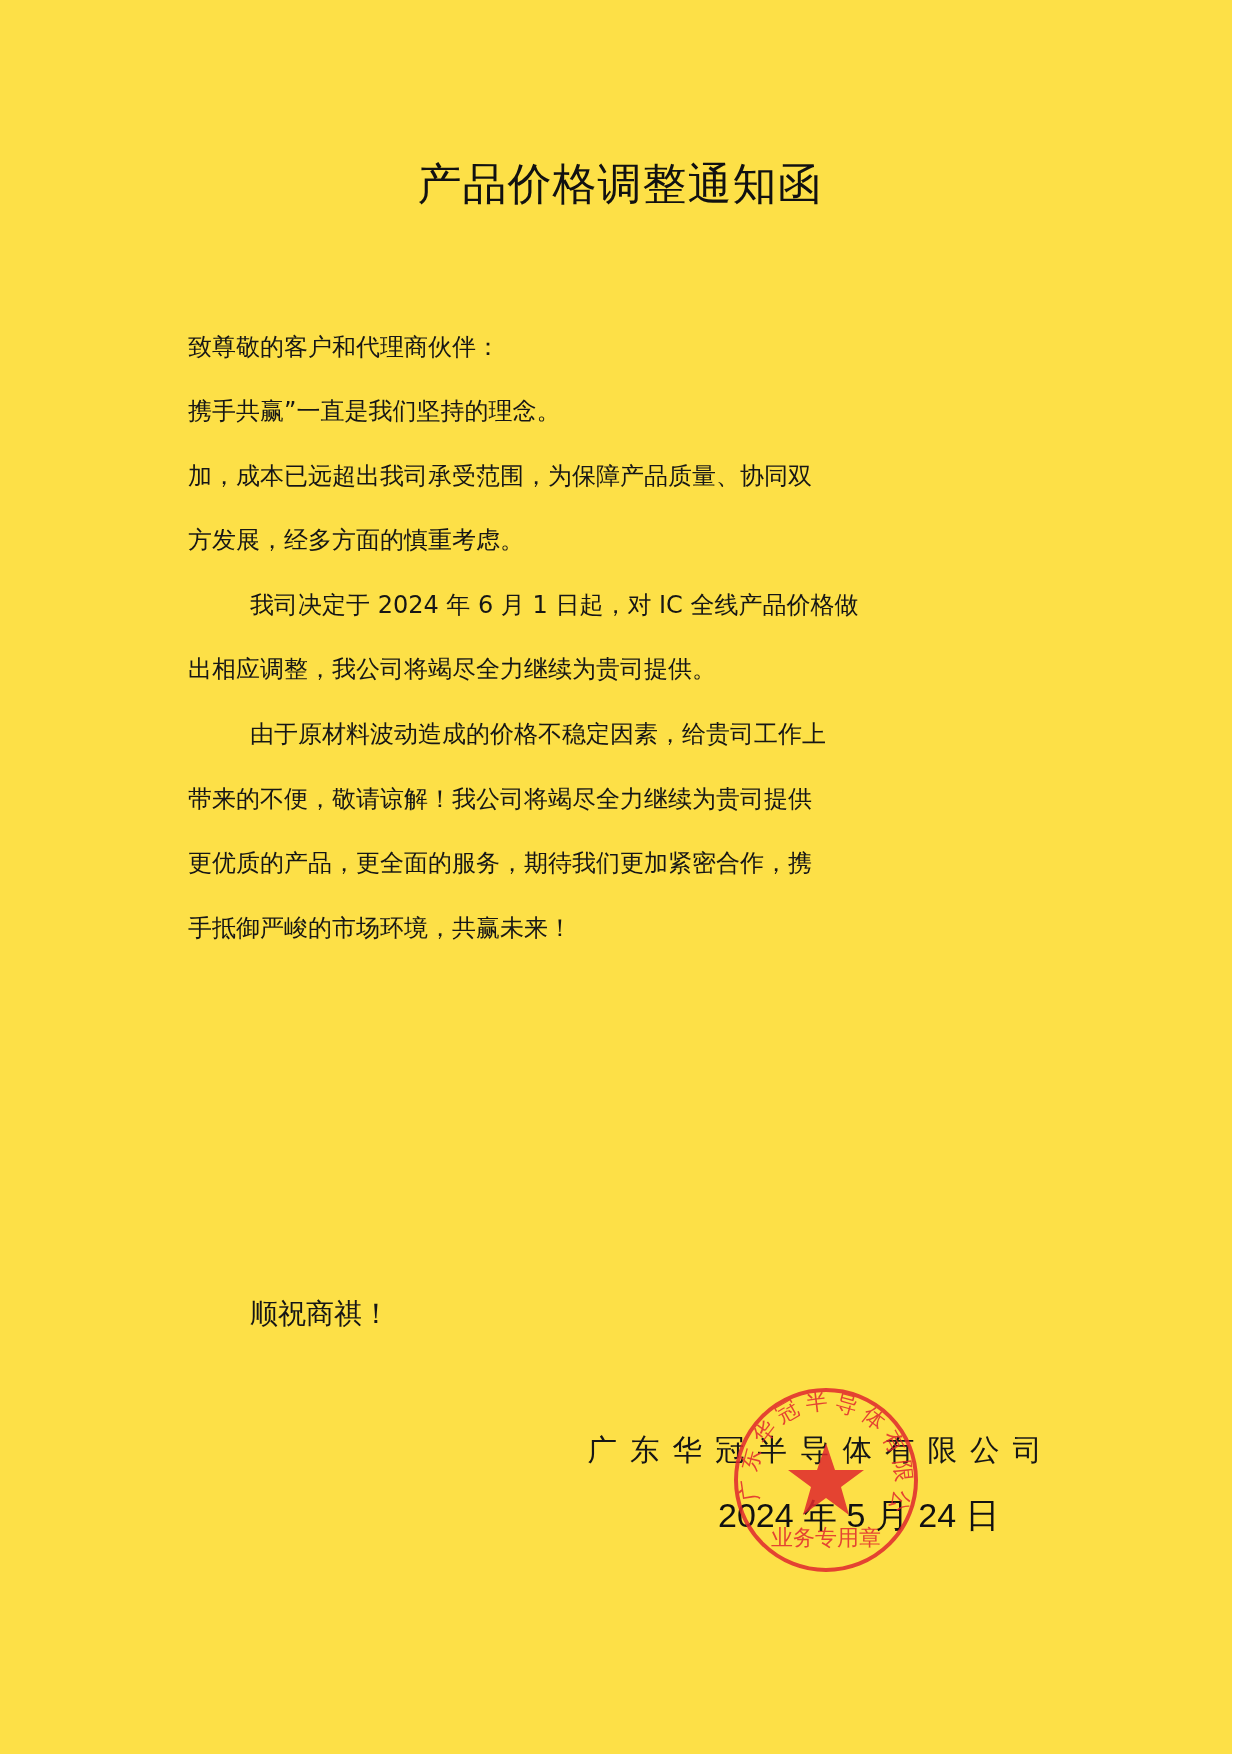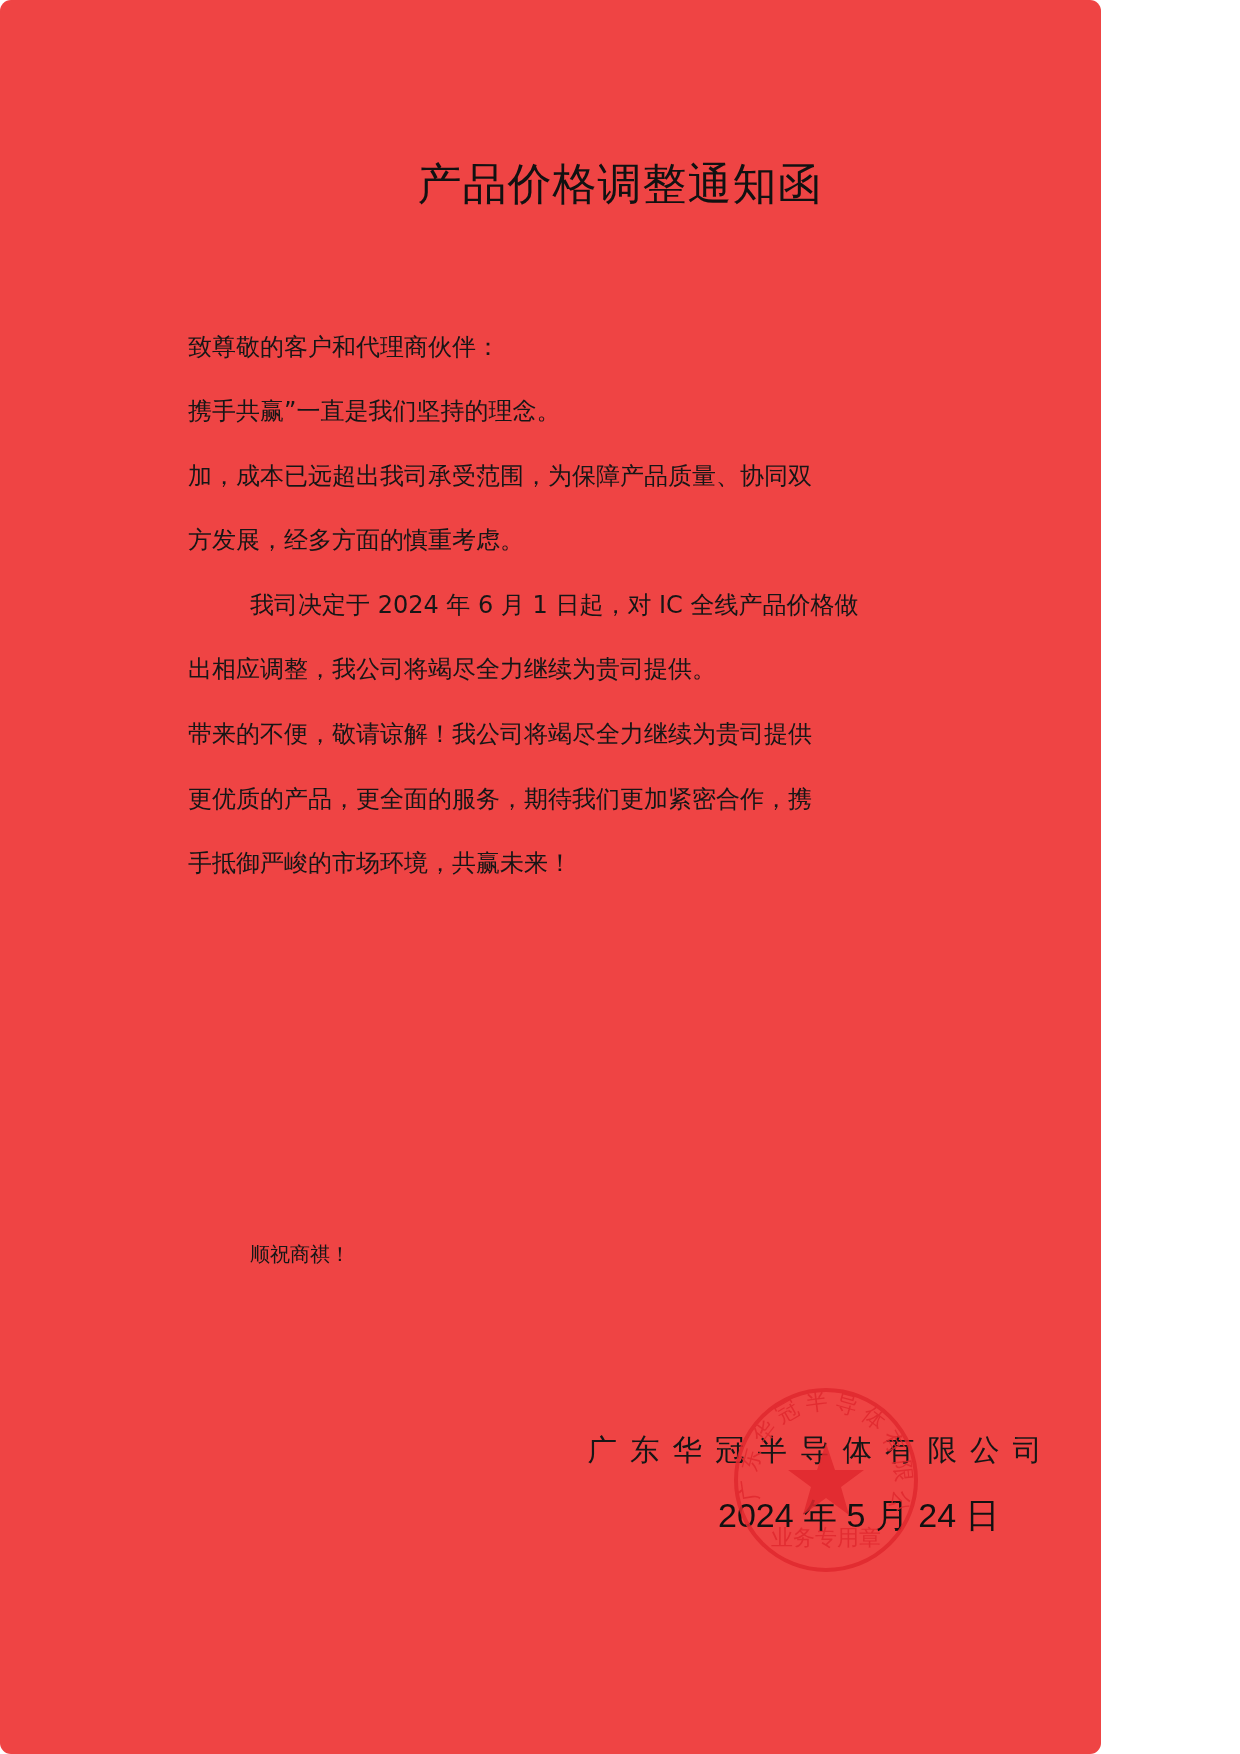--- a/index.html
+++ b/index.html
@@ -1,32 +1,32 @@
 <!DOCTYPE html>
 <html><head>
 <meta charset="utf-8">
 <style>
   html, body { margin:0; padding:0; background:#ffffff; }
   body { width:1240px; height:1754px; position:relative; overflow:hidden; }
-  .page { position:absolute; left:0; top:0; width:1101px; height:1754px; background:#ef4444; color:#111;border-radius:11px; }
+  .page { position:absolute; left:0; top:0; width:1232px; height:1754px; background:#fde047; color:#111; }
   .title {
     position:absolute; left:0; width:1240px; top:156px; text-align:center;
     font-family:"DejaVu Serif","Liberation Serif",serif; font-size:44px; line-height:56px;
     letter-spacing:1px; color:#111;
   }
   .body-text {
     position:absolute; left:188px; width:866px;
     font-family:"DejaVu Sans","Liberation Sans",sans-serif; font-size:24px; line-height:64.6px;
     color:#161616; text-align:justify;
   }
   .greeting { top:315px; }
   .paras { top:379px; }
   .line { display:block; white-space:nowrap; }
   .indent { padding-left:62px; }
-  .closing { position:absolute; left:250px; top:1222px; font-family:"DejaVu Sans","Liberation Sans",sans-serif; font-size:20px; line-height:64px; color:#161616; }
+  .closing { position:absolute; left:250px; top:1282px; font-family:"DejaVu Sans","Liberation Sans",sans-serif; font-size:28px; line-height:64px; color:#161616; }
   .company { position:absolute; left:585px; top:1418px; width:470px; text-align:right; font-family:"DejaVu Sans","Liberation Sans",sans-serif; font-size:29.5px; letter-spacing:13px; color:#161616; line-height:64px; }
   .date { position:absolute; left:718px; top:1483px; font-family:"Liberation Sans","DejaVu Sans",sans-serif; font-size:34px; color:#111; line-height:64px; white-space:nowrap; }
   .stamp { position:absolute; left:731px; top:1385px; width:190px; height:190px; pointer-events:none; opacity:0.85; }
 </style>
 </head>
 <body>
 
 <div class="page">
 
   <div class="title">产品价格调整通知函</div>
@@ -39,20 +39,21 @@
     </div>
     <div>
       <span class="line">加，成本已远超出我司承受范围，为保障产品质量、协同双</span>
       <span class="line">方发展，经多方面的慎重考虑。</span>
     </div>
     <div>
       <span class="line indent">我司决定于 2024 年 6 月 1 日起，对 IC 全线产品价格做</span>
       <span class="line">出相应调整，我公司将竭尽全力继续为贵司提供。</span>
     </div>
     <div>
+      <span class="line indent">由于原材料波动造成的价格不稳定因素，给贵司工作上</span>
       <span class="line">带来的不便，敬请谅解！我公司将竭尽全力继续为贵司提供</span>
       <span class="line">更优质的产品，更全面的服务，期待我们更加紧密合作，携</span>
       <span class="line">手抵御严峻的市场环境，共赢未来！</span>
     </div>
   </div>
 
   <div class="closing">顺祝商祺！</div>
 
   <div class="company">广东华冠半导体有限公司</div>
   <div class="date">2024 年 5 月 24 日</div>

